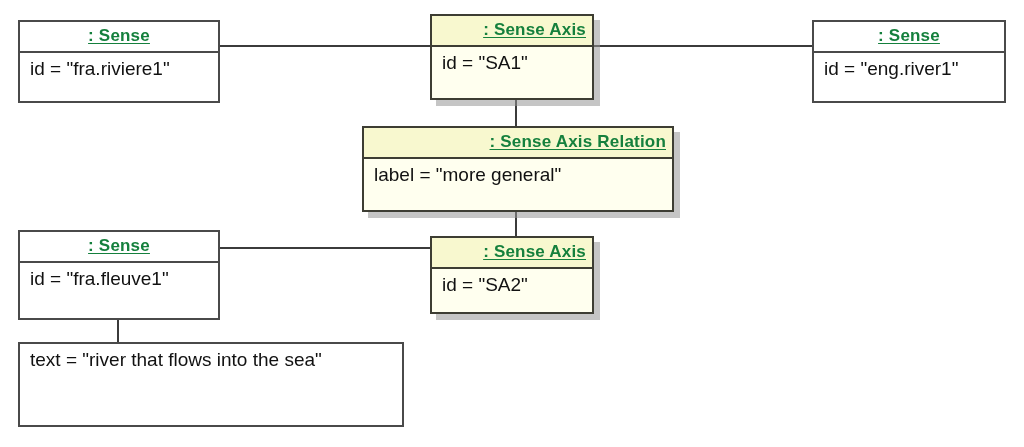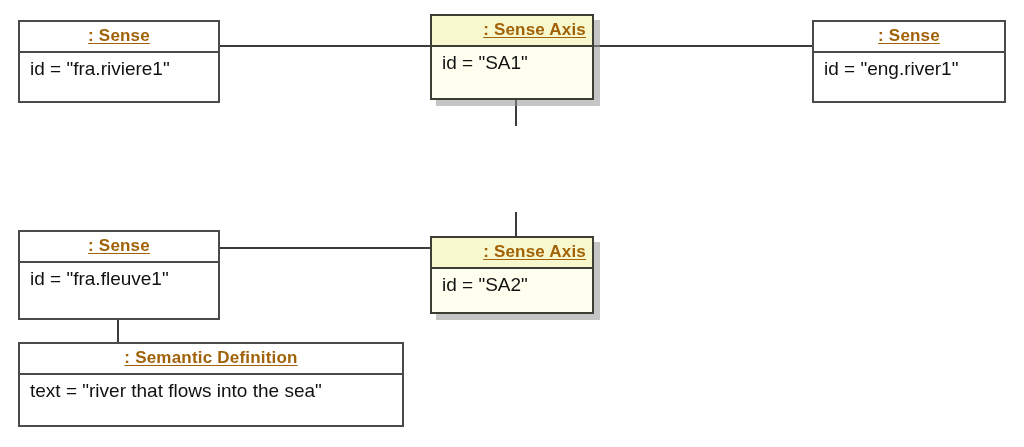--- a/index.html
+++ b/index.html
@@ -34,21 +34,21 @@
     background: #ffffff;
     display: flex;
     flex-direction: column;
   }
   .obj .hdr {
     box-sizing: border-box;
     border-bottom: 2px solid #4a4a4a;
     text-align: center;
     font-weight: bold;
     font-size: 17px;
-    color: #a16207;
+    color: #15803d;
     letter-spacing: 0.2px;
     padding: 4px 6px 5px 6px;
     white-space: nowrap;
     overflow: hidden;
   }
   .obj .hdr span {
     text-decoration: underline;
     text-underline-offset: 2px;
   }
   .obj .body {
@@ -110,35 +110,38 @@
     <div class="body">id = "SA1"</div>
   </div>
 
   <div class="obj plain" style="left:812px; top:20px; width:194px; height:83px;">
     <div class="hdr">
       <span>: Sense</span>
     </div>
     <div class="body">id = "eng.river1"</div>
   </div>
 
+  <div class="obj yellow" style="left:362px; top:126px; width:312px; height:86px;">
+    <div class="hdr">
+      <span>: Sense Axis Relation</span>
+    </div>
+    <div class="body">label = "more general"</div>
+  </div>
 
   <div class="obj plain" style="left:18px; top:230px; width:202px; height:90px;">
     <div class="hdr">
       <span>: Sense</span>
     </div>
     <div class="body">id = "fra.fleuve1"</div>
   </div>
 
   <div class="obj yellow" style="left:430px; top:236px; width:164px; height:78px;">
     <div class="hdr">
       <span>: Sense Axis</span>
     </div>
     <div class="body">id = "SA2"</div>
   </div>
 
   <div class="obj plain" style="left:18px; top:342px; width:386px; height:85px;">
-    <div class="hdr">
-      <span>: Semantic Definition</span>
-    </div>
     <div class="body">text = "river that flows into the sea"</div>
   </div>
 
 </div>
 
 </body></html>

